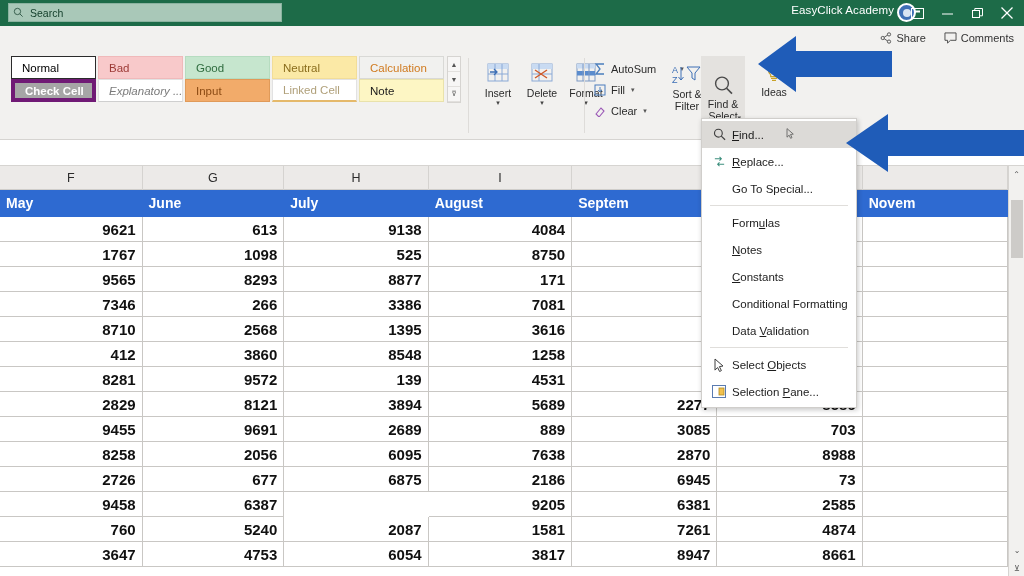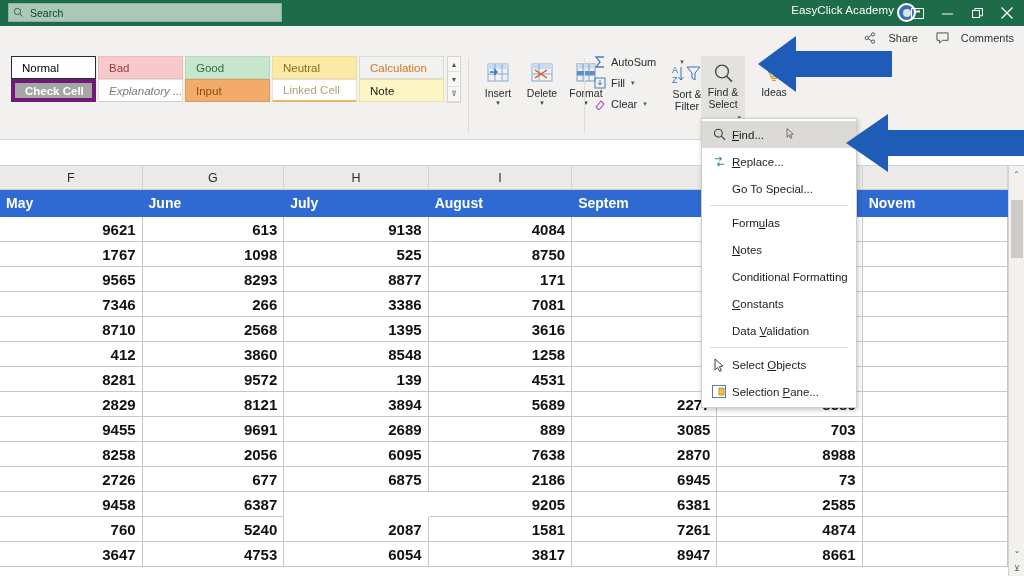--- a/index.html
+++ b/index.html
@@ -45,21 +45,21 @@
   .wb-close  { right: 2px; }
 
   
   .ribbon {
     position: absolute; left: 0; top: 26px; width: 1024px; height: 114px;
     background: #f2f1ef;
     border-bottom: 1px solid #d6d4d1;
   }
   .sharebar { position: absolute; right: 4px; top: 4px; display: flex; gap: 6px; }
   .sharebtn {
-    display: flex; align-items: center; gap: 12px;
+    display: flex; align-items: center; gap: 4px;
     font-size: 11px; color: #333; padding: 2px 6px;
   }
 
   
   .styles-group { position: absolute; left: 10px; top: 30px; }
   .styles-grid { display: grid; grid-template-columns: repeat(5, 87px); grid-auto-rows: 23px; gap: 0 0; }
   .stylecell {
     height: 23px; margin: 0 1px; display: flex; align-items: center;
     padding-left: 10px; font-size: 11.5px; border: 1px solid #cdcdcd;
     white-space: nowrap; overflow: hidden;
@@ -88,30 +88,30 @@
   .cells-group { position: absolute; left: 476px; top: 30px; display: flex; gap: 0; }
   .bigbtn {
     width: 44px; display: flex; flex-direction: column; align-items: center;
     font-size: 10.5px; color: #2b2b2b; padding-top: 4px;
   }
   .bigbtn .gl { height: 26px; display:flex; align-items:center; justify-content:center; }
   .bigbtn .lbl { margin-top: 1px; }
   .bigbtn .caret { font-size: 7px; line-height: 7px; color:#444; }
 
   
-  .editing-group { position: absolute; left: 592px; top: 25px; }
+  .editing-group { position: absolute; left: 592px; top: 32px; }
   .smallrow { display: flex; align-items: center; height: 21px; font-size: 11px; color: #2b2b2b; gap: 4px; }
   .smallrow .gl { width: 15px; display:flex; align-items:center; justify-content:center; }
   .mini-caret { font-size: 7px; color:#555; margin-left:2px; }
 
   .findsel {
     position: absolute; left: 701px; top: 30px; width: 44px; height: 78px;
     background: #e4e2df;
     display: flex; flex-direction: column; align-items: center; padding-top: 4px;
-    font-size: 10.5px; color: #2b2b2b;
+    font-size: 10.5px; color: #2b2b2b; justify-content: center;
   }
   .ideas {
     position: absolute; left: 752px; top: 30px; width: 44px;
     display: flex; flex-direction: column; align-items: center; padding-top: 4px;
     font-size: 10.5px; color: #2b2b2b;
   }
 
   
   .fbar {
     position: absolute; left: 0; top: 140px; width: 1024px; height: 26px;
@@ -571,25 +571,25 @@
       <div class="mi">
         <span class="gl"></span>
         <span class="txt">Form<u>u</u>las</span>
       </div>
       <div class="mi">
         <span class="gl"></span>
         <span class="txt"><u>N</u>otes</span>
       </div>
       <div class="mi">
         <span class="gl"></span>
+        <span class="txt"><u>C</u>onstants</span>
+      </div>
+      <div class="mi">
+        <span class="gl"></span>
         <span class="txt">Conditional Formatting</span>
-      </div>
-      <div class="mi">
-        <span class="gl"></span>
-        <span class="txt"><u>C</u>onstants</span>
       </div>
       <div class="mi">
         <span class="gl"></span>
         <span class="txt">Data <u>V</u>alidation</span>
       </div>
       <div class="menu-sep"></div>
       <div class="mi">
         <span class="gl">
           <svg width="12" height="14" viewBox="0 0 12 14">
             <path d="M2 1 l8 7 -3.6 0.6 2 4 -1.8 0.9 -2 -4 -2.6 2.6 z" fill="none" stroke="#3f3f3f" stroke-width="1"></path>

